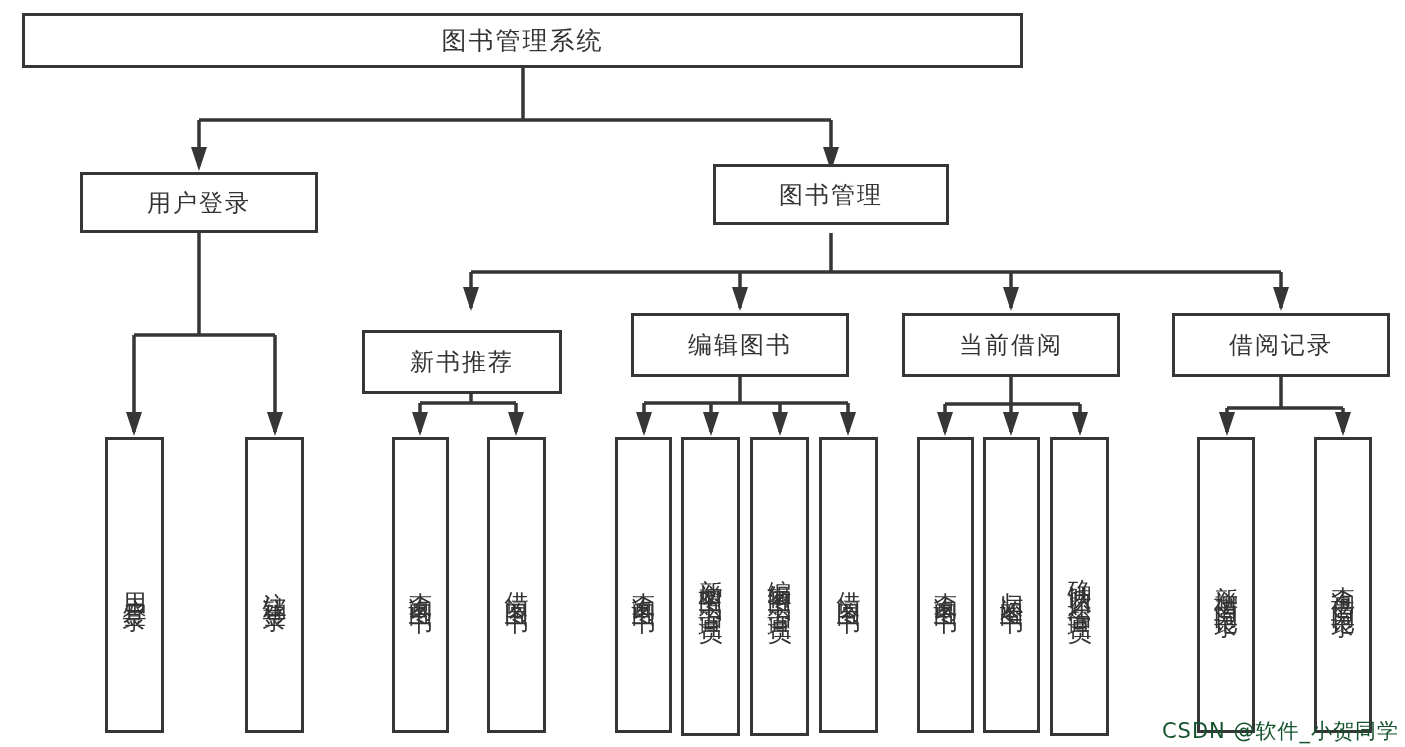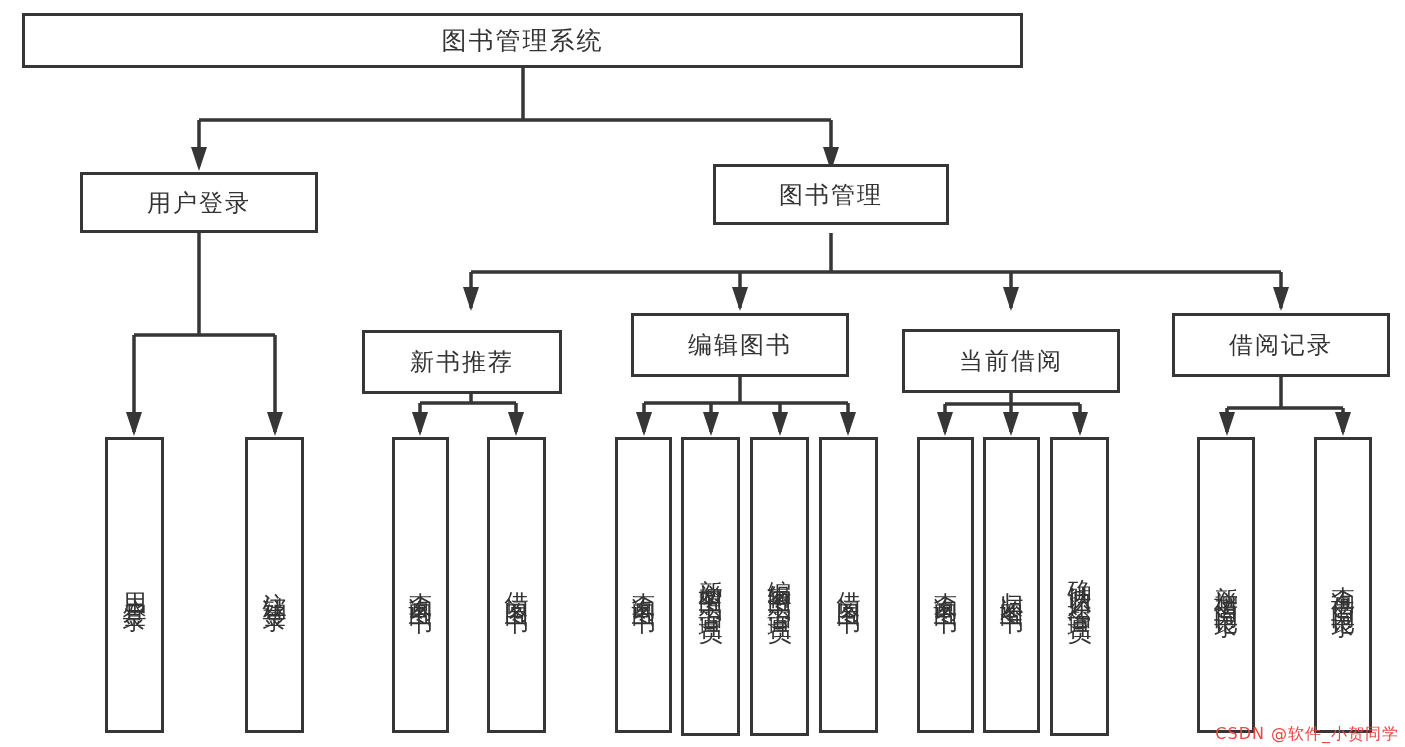--- a/index.html
+++ b/index.html
@@ -17,21 +17,21 @@
     text-align:center; z-index:2;
   }
   .h-node { font-size:24px; letter-spacing:2px; white-space:nowrap; }
   .root-node { font-size:25px;font-family:Liberation Serif, serif; }
   .v-node {
     writing-mode:vertical-rl; text-orientation:mixed;
     font-size:24px; letter-spacing:6px; line-height:1;
   }
   .watermark {
     position:absolute; right:6px; bottom:2px; z-index:3;
-    font-size:16px; color:#ef4444; letter-spacing:1px; white-space:nowrap;
+    font-size:21px; color:#14532d; letter-spacing:1px; white-space:nowrap;
   }
 </style>
 </head>
 <body>
 
 <div class="canvas">
 
   <svg class="connectors" viewBox="0 0 1405 747" xmlns="http://www.w3.org/2000/svg">
     <g stroke="#363636" stroke-width="3.5" fill="none">
 
@@ -75,21 +75,21 @@
     </g>
   </svg>
 
   <div class="node h-node root-node" style="left:22px; top:13px; width:1001px; height:55px;">图书管理系统</div>
 
   <div class="node h-node" style="left:80px; top:172px; width:238px; height:61px;">用户登录</div>
   <div class="node h-node" style="left:713px; top:164px; width:236px; height:61px;">图书管理</div>
 
   <div class="node h-node" style="left:362px; top:313px; width:200px; height:64px;margin-top:17px;">新书推荐</div>
   <div class="node h-node" style="left:631px; top:313px; width:218px; height:64px;">编辑图书</div>
-  <div class="node h-node" style="left:902px; top:313px; width:218px; height:64px;margin-top:16px;">当前借阅</div>
+  <div class="node h-node" style="left:902px; top:313px; width:218px; height:64px;">当前借阅</div>
   <div class="node h-node" style="left:1172px; top:313px; width:218px; height:64px;text-align:center;">借阅记录</div>
 
   <div class="node v-node" style="left:105px; top:437px; width:59px; height:296px;">用户登录</div>
   <div class="node v-node" style="left:245px; top:437px; width:59px; height:296px;">注销登录</div>
 
   <div class="node v-node" style="left:392px; top:437px; width:57px; height:296px;">查询图书</div>
   <div class="node v-node" style="left:487px; top:437px; width:59px; height:296px;">借阅图书</div>
 
   <div class="node v-node" style="left:615px; top:437px; width:57px; height:296px;">查询图书</div>
   <div class="node v-node" style="left:681px; top:437px; width:59px; height:299px;">新增图书（管理员）</div>

